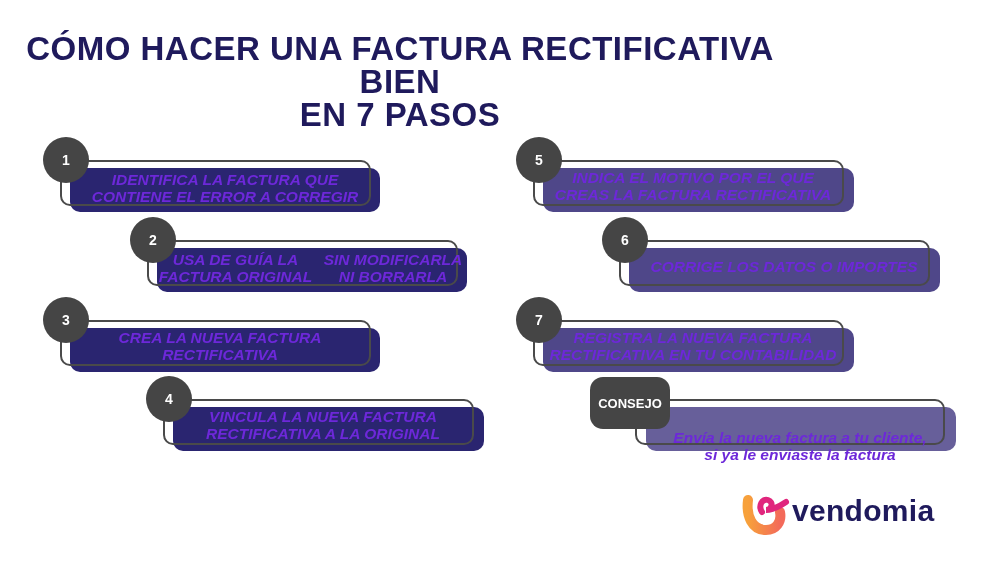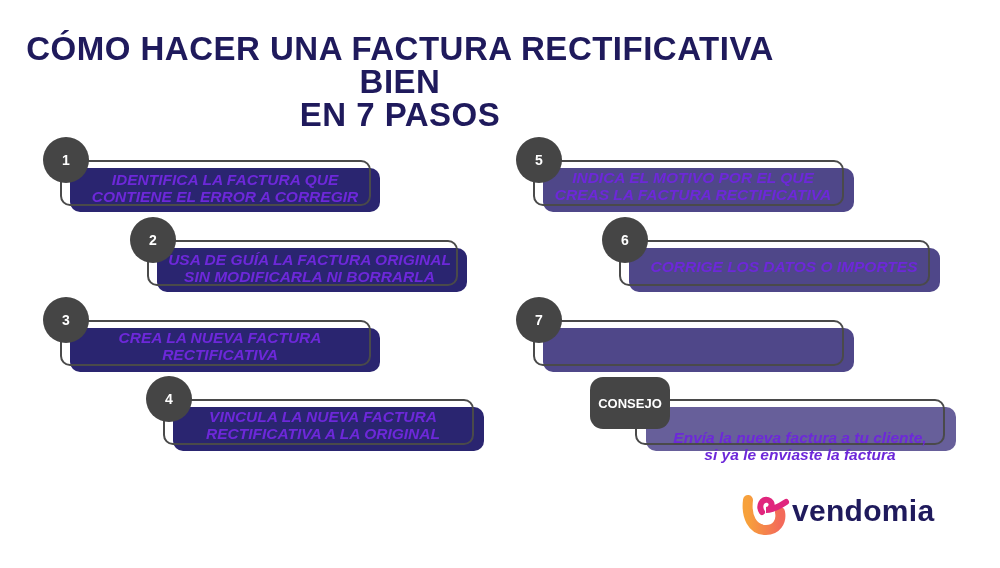--- a/index.html
+++ b/index.html
@@ -32,21 +32,21 @@
   <div class="text" style="left:27px;top:29px;width:310px;height:44px;flex-direction:column;">
     <span>IDENTIFICA LA FACTURA QUE</span>
       <span>CONTIENE EL ERROR A CORREGIR</span>
   </div>
   <div class="num" style="left:0;top:0;">1</div>
 </div>
 
 <div class="step" style="left:130px;top:217px;width:345px;height:80px;">
   <div class="fill dark" style="left:27px;top:31px;width:310px;height:44px;"></div>
   <div class="outline" style="left:17px;top:23px;width:311px;height:46px;"></div>
-  <div class="text" style="left:22px;top:29px;width:315px;height:44px;flex-direction:column;">
+  <div class="text" style="left:22px;top:29px;width:315px;height:44px;flex-direction:row;">
     <span>USA DE GUÍA LA FACTURA ORIGINAL</span>
       <span>SIN MODIFICARLA NI BORRARLA</span>
   </div>
   <div class="num" style="left:0;top:0;">2</div>
 </div>
 
 <div class="step" style="left:43px;top:297px;width:340px;height:80px;">
   <div class="fill dark" style="left:27px;top:31px;width:310px;height:44px;"></div>
   <div class="outline" style="left:17px;top:23px;width:311px;height:46px;"></div>
   <div class="text" style="left:27px;top:27px;width:300px;height:44px;flex-direction:column;">
@@ -81,20 +81,24 @@
   <div class="outline" style="left:17px;top:23px;width:311px;height:46px;"></div>
   <div class="text" style="left:27px;top:27px;width:310px;height:44px;">
     <span>CORRIGE LOS DATOS O IMPORTES</span>
   </div>
   <div class="num" style="left:0;top:0;">6</div>
 </div>
 
 <div class="step" style="left:516px;top:297px;width:345px;height:80px;">
   <div class="fill light" style="left:27px;top:31px;width:311px;height:44px;"></div>
   <div class="outline" style="left:17px;top:23px;width:311px;height:46px;"></div>
+  <div class="text" style="left:22px;top:27px;width:310px;height:44px;flex-direction:column;">
+    <span>REGISTRA LA NUEVA FACTURA</span>
+      <span>RECTIFICATIVA EN TU CONTABILIDAD</span>
+  </div>
   <div class="num" style="left:0;top:0;">7</div>
 </div>
 
 <div class="step" style="left:590px;top:377px;width:370px;height:80px;">
   <div class="fill tip" style="left:56px;top:30px;width:310px;height:44px;"></div>
   <div class="outline" style="left:45px;top:22px;width:310px;height:46px;"></div>
   <div class="text tiptext" style="left:60px;top:26px;width:300px;height:44px;flex-direction:column;margin-top:21px;">
     <span>Envía la nueva factura a tu cliente,</span>
       <span>si ya le enviaste la factura</span>
   </div>

